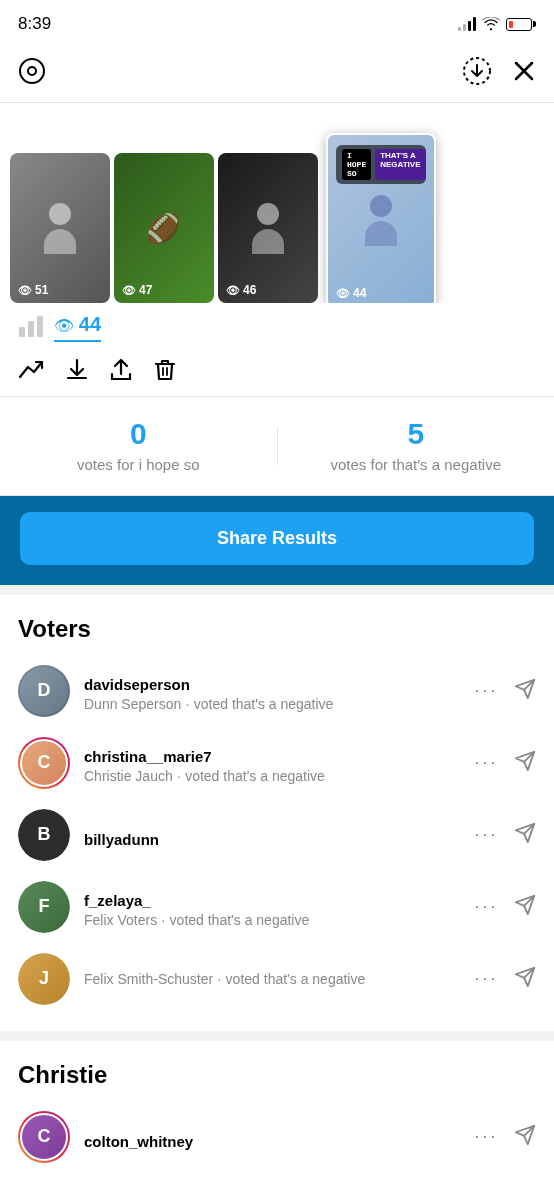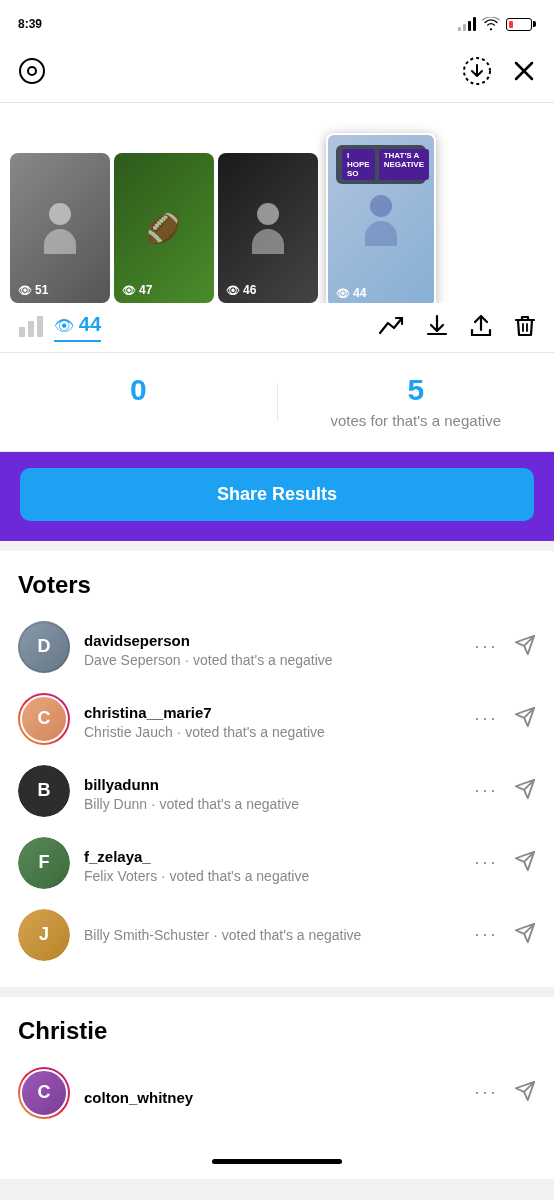--- a/index.html
+++ b/index.html
@@ -15,22 +15,22 @@
     
     .status-bar {
       background: #fff;
       display: flex;
       justify-content: space-between;
       align-items: center;
       padding: 10px 18px 6px 18px;
       height: 44px;
     }
     .status-time {
-      font-size: 12px;
-      font-weight: 700;
+      font-size: 17px;
+      font-weight: 400;
       color: #000;
     }
     .status-icons {
       display: flex;
       align-items: center;
       gap: 6px;
     }
     .signal-bars {
       display: flex;
       align-items: flex-end;
@@ -158,43 +158,44 @@
       padding: 4px 6px;
       display: flex;
       gap: 4px;
     }
     .poll-option {
       font-size: 8px;
       font-weight: 700;
       padding: 2px 5px;
       border-radius: 3px;
     }
-    .poll-option.green { background: #4c1d95; color: #fff; }
+    .poll-option.green { background: #000000; color: #fff; font-family: Liberation Mono, monospace; }
     .poll-option.red { background: #4c1d95; color: #fff; }
 
     .thumb-count {
       position: absolute;
       bottom: 6px;
       left: 8px;
       color: #fff;
       font-size: 12px;
       font-weight: 600;
       display: flex;
       align-items: center;
       gap: 3px;
     }
 
     
     .toolbar {
       background: #fff;
       display: flex;
-      align-items: flex-end;
+      align-items: flex-start;
       padding: 10px 18px;
       gap: 16px;
       border-bottom: 1px solid #e5e5e5;
+      flex-direction: column;
     }
     .toolbar-left {
       display: flex;
       align-items: center;
       gap: 10px;
       flex: 1;
     }
     .view-count {
       color: #1da1f2;
       font-size: 20px;
@@ -245,21 +246,21 @@
     .poll-label {
       font-size: 15px;
       color: #888;
       text-align: center;
       line-height: 1.3;
       padding: 0 10px;
     }
 
     
     .share-section {
-      background: #6d28d9;
+      background: #0369a1;
       padding: 16px 20px 20px 20px;
     }
     .share-btn {
       width: 100%;
       background: #1da1f2;
       color: #fff;
       border: none;
       border-radius: 10px;
       padding: 16px;
       font-size: 18px;
@@ -522,20 +523,21 @@
         <path d="M4 6 L5 21 L17 21 L18 6" stroke="#000" stroke-width="2.2" stroke-linecap="round" stroke-linejoin="round"></path>
         <path d="M9 10 L9 17 M13 10 L13 17" stroke="#000" stroke-width="1.8" stroke-linecap="round"></path>
       </svg>
     </div>
   </div>
 </div>
 
 <div class="poll-results">
   <div class="poll-result-item">
     <span class="poll-count">0</span>
+    <span class="poll-label">votes for i hope so</span>
   </div>
   <div class="poll-result-divider"></div>
   <div class="poll-result-item">
     <span class="poll-count">5</span>
     <span class="poll-label">votes for that's a negative</span>
   </div>
 </div>
 
 <div class="share-section">
   <button class="share-btn">Share Results</button>
@@ -550,21 +552,21 @@
     <div class="avatar">
       <div class="avatar-bg" style="background: linear-gradient(135deg, #7a8a9a, #5a6a7a);">
         <div style="width:48px;height:48px;border-radius:50%;background:linear-gradient(135deg,#8899aa,#667788);display:flex;align-items:center;justify-content:center;font-size:18px;color:#fff;font-weight:700;">D</div>
       </div>
     </div>
     <div class="voter-info">
       <div class="voter-username">
         <span>davidseperson</span>
       </div>
       <div class="voter-detail">
-        <span>Dave Seperson</span> · <span>voted that's a negative</span>
+        <span>Dunn Seperson</span> · <span>voted that's a negative</span>
       </div>
     </div>
     <div class="voter-actions">
       <span class="more-dots">···</span>
       <span>
         <svg width="22" height="22" viewBox="0 0 24 24" fill="none">
           <path d="M22 2 L11 13" stroke="#888" stroke-width="2" stroke-linecap="round"></path>
           <path d="M22 2 L15 22 L11 13 L2 9 Z" stroke="#888" stroke-width="2" stroke-linecap="round" stroke-linejoin="round"></path>
         </svg>
       </span>
@@ -595,23 +597,20 @@
   </div>
 
   <div class="voter-item">
     <div class="avatar">
       <div class="avatar-bg" style="background:#2d2d2d;border-radius:50%;width:52px;height:52px;display:flex;align-items:center;justify-content:center;font-size:18px;color:#fff;font-weight:700;">B</div>
     </div>
     <div class="voter-info">
       <div class="voter-username">
         <span>billyadunn</span>
       </div>
-      <div class="voter-detail">
-        <span>Billy Dunn</span> · <span>voted that's a negative</span>
-      </div>
     </div>
     <div class="voter-actions">
       <span class="more-dots">···</span>
       <span>
         <svg width="22" height="22" viewBox="0 0 24 24" fill="none">
           <path d="M22 2 L11 13" stroke="#888" stroke-width="2" stroke-linecap="round"></path>
           <path d="M22 2 L15 22 L11 13 L2 9 Z" stroke="#888" stroke-width="2" stroke-linecap="round" stroke-linejoin="round"></path>
         </svg>
       </span>
     </div>
@@ -639,21 +638,21 @@
       </span>
     </div>
   </div>
 
   <div class="voter-item">
     <div class="avatar">
       <div class="avatar-bg" style="background:linear-gradient(135deg,#d4a44c,#b8842c);border-radius:50%;width:52px;height:52px;display:flex;align-items:center;justify-content:center;font-size:18px;color:#fff;font-weight:700;">J</div>
     </div>
     <div class="voter-info">
       <div class="voter-detail">
-        <span>Billy Smith-Schuster</span> · <span>voted that's a negative</span>
+        <span>Felix Smith-Schuster</span> · <span>voted that's a negative</span>
       </div>
     </div>
     <div class="voter-actions">
       <span class="more-dots">···</span>
       <span>
         <svg width="22" height="22" viewBox="0 0 24 24" fill="none">
           <path d="M22 2 L11 13" stroke="#888" stroke-width="2" stroke-linecap="round"></path>
           <path d="M22 2 L15 22 L11 13 L2 9 Z" stroke="#888" stroke-width="2" stroke-linecap="round" stroke-linejoin="round"></path>
         </svg>
       </span>

